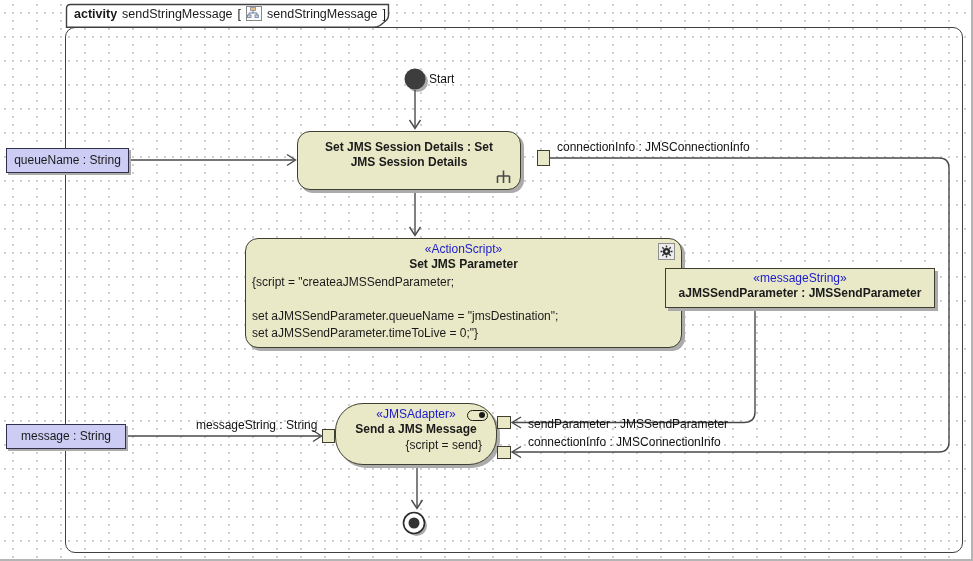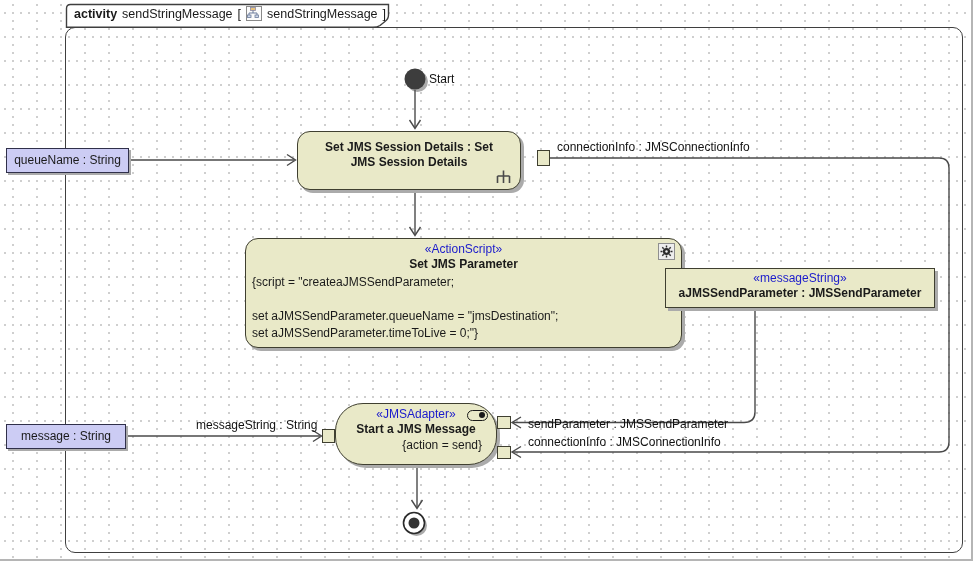--- a/index.html
+++ b/index.html
@@ -162,22 +162,22 @@
     </div>
   </div>
 
   <div class="node rect" style="left:665px;top:268px;width:270px;height:40px;">
     <div class="stereo" style="padding-top:2px;">«messageString»</div>
     <div class="title">aJMSSendParameter : JMSSendParameter</div>
   </div>
 
   <div class="node" style="left:335px;top:403px;width:162px;height:62px;border-radius:28px;">
     <div class="stereo">«JMSAdapter»</div>
-    <div class="title">Start a JMS Message</div>
-    <div class="constraint">{action = send}</div>
+    <div class="title">Send a JMS Message</div>
+    <div class="constraint">{script = send}</div>
     <div class="adapter-icon">
         <span class="dot"></span>
       </div>
   </div>
 
   <div class="pin" style="left:322px;top:429px;width:13px;height:14px;"></div>
   <div class="pin" style="left:497px;top:416px;width:14px;height:13px;"></div>
   <div class="pin" style="left:497px;top:446px;width:14px;height:13px;"></div>
 
   <div class="param" style="left:6px;top:424px;width:120px;height:25px;">message : String</div>

